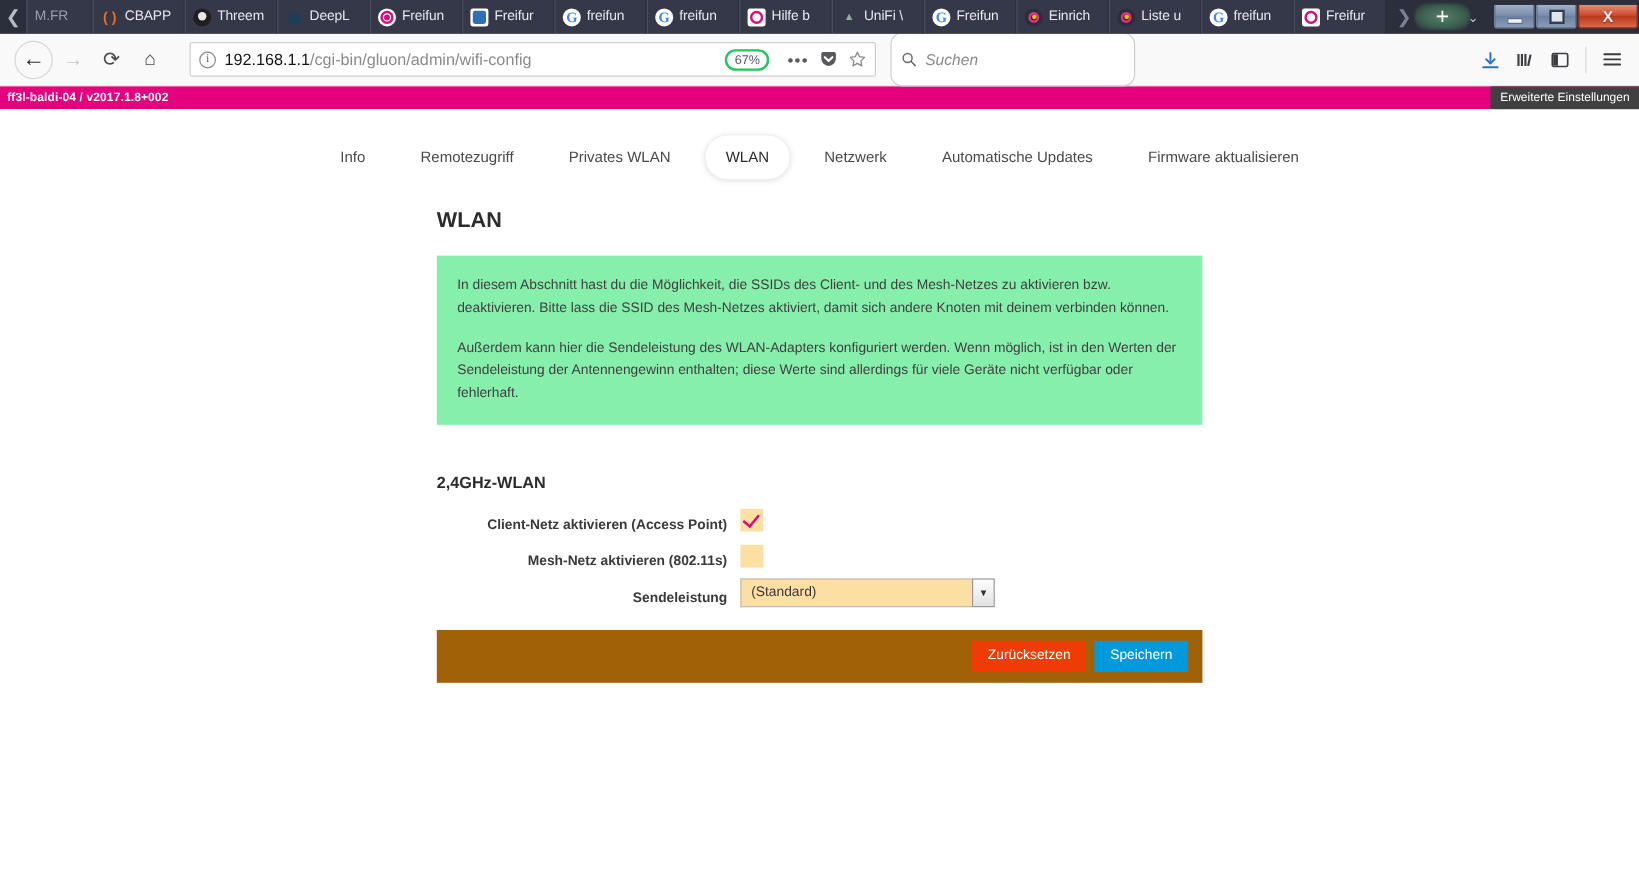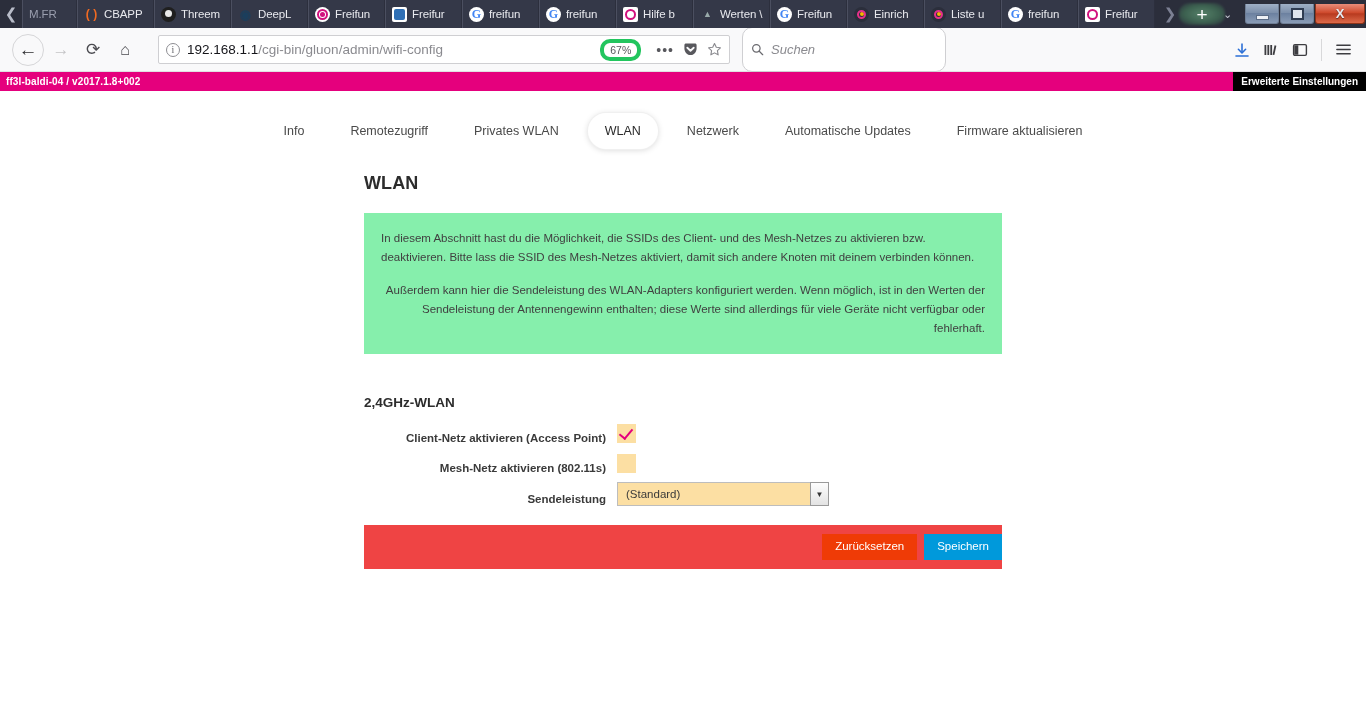--- a/index.html
+++ b/index.html
@@ -173,21 +173,21 @@
   .info-icon {
     width:14px;height:14px;border:1px solid #8d8d92;border-radius:50%;
     color:#66666b;font-size:10px;font-family:"Liberation Serif",serif;
     display:flex;align-items:center;justify-content:center;
     flex:0 0 14px;
   }
   .url-text { font-size:13.5px; color:#8a8a8f; white-space:nowrap; overflow:hidden; flex:1 1 auto;}
   .url-text b { color:#15151a; font-weight:normal; }
   .zoom-badge {
     font-size:10.5px; color:#58585d;
-    border:4px solid #22c55e; border-radius:10px;
+    border:2px solid #22c55e; border-radius:10px;
     padding:1px 6px; background:#fff;
     flex:0 0 auto;
   }
   .url-icons { display:flex; align-items:center; gap:9px; padding-left:8px; flex:0 0 auto;}
   .dots { color:#58585d; font-size:14px; letter-spacing:1px; line-height:1;}
   .pocket { color:#58585d; }
   .star { color:#8a8a8f; font-size:15px; }
   .searchbar {
     flex: 0 0 204px;
     margin-left: 10px;
@@ -215,22 +215,22 @@
     letter-spacing: 0.1px;
   }
   .gluon-links { margin-left:auto; display:flex; align-items:stretch; }
   .gluon-wizard {
     font-size:10px; color:#fff;
     display:flex;align-items:center;
     padding: 16px 10px;
     margin-top: 36px;
   }
   .gluon-adv {
-    font-size:10px; font-weight:bold; color:#fff;
-    background:#000000;
+    font-size:10px; font-weight:normal; color:#fff;
+    background:#404040;
     display:flex;align-items:center;
     padding: 0 8px;
   }
 
   
   .page { background:#fff; height: calc(728px - 28px - 44px - 19px); overflow:hidden; }
   .tabs-nav {
     display:flex; justify-content:center; align-items:center;
     gap: 12px;
     padding-top: 22px;
@@ -261,21 +261,21 @@
     letter-spacing:0.1px;
   }
   .notice {
     background: #86efac;
     padding: 16px 17px 17px 17px;
     font-size: 11.5px;
     color:#404040;
     line-height: 1.62;
   }
   .notice p { margin: 0; }
-  .notice p + p { margin-top: 15px; text-align: right; }
+  .notice p + p { margin-top: 15px; }
 
   h2.section-title {
     font-size: 13.5px;
     font-weight: bold;
     color:#2c2c2c;
     margin: 41px 0 12px 0;
   }
   .form-row {
     display:flex;
     align-items:center;
@@ -326,25 +326,26 @@
   .select-arrow {
     flex: 0 0 19px;
     background: linear-gradient(to bottom,#fdfdfd,#e3e3e3);
     border: 1px solid #9a9a9a;
     display:flex;align-items:center;justify-content:center;
     font-size: 8px;
     color:#333;
   }
   .form-footer {
     margin-top: 19px;
-    background:#ef4444;
+    background:#a16207;
     height: 44px;
     display:flex;
     align-items:center;
     justify-content:flex-end;
+    padding-right: 12px;
     gap: 7px;
   }
   .btn {
     font-size: 11.5px;
     color:#fff;
     border:none;
     padding: 7px 13px;
     line-height:1;
     font-family:"Liberation Sans", sans-serif;
     cursor: pointer;
@@ -399,21 +400,21 @@
     <span class="tab-label">freifun</span>
   </div>
 
   <div class="tab">
     <span class="favicon fav-hilfe"></span>
     <span class="tab-label">Hilfe b</span>
   </div>
 
   <div class="tab">
     <span class="favicon fav-unifi">▲</span>
-    <span class="tab-label">Werten \</span>
+    <span class="tab-label">UniFi \</span>
   </div>
 
   <div class="tab">
     <span class="favicon fav-google">G</span>
     <span class="tab-label">Freifun</span>
   </div>
 
   <div class="tab">
     <span class="favicon fav-dot"></span>
     <span class="tab-label">Einrich</span>

